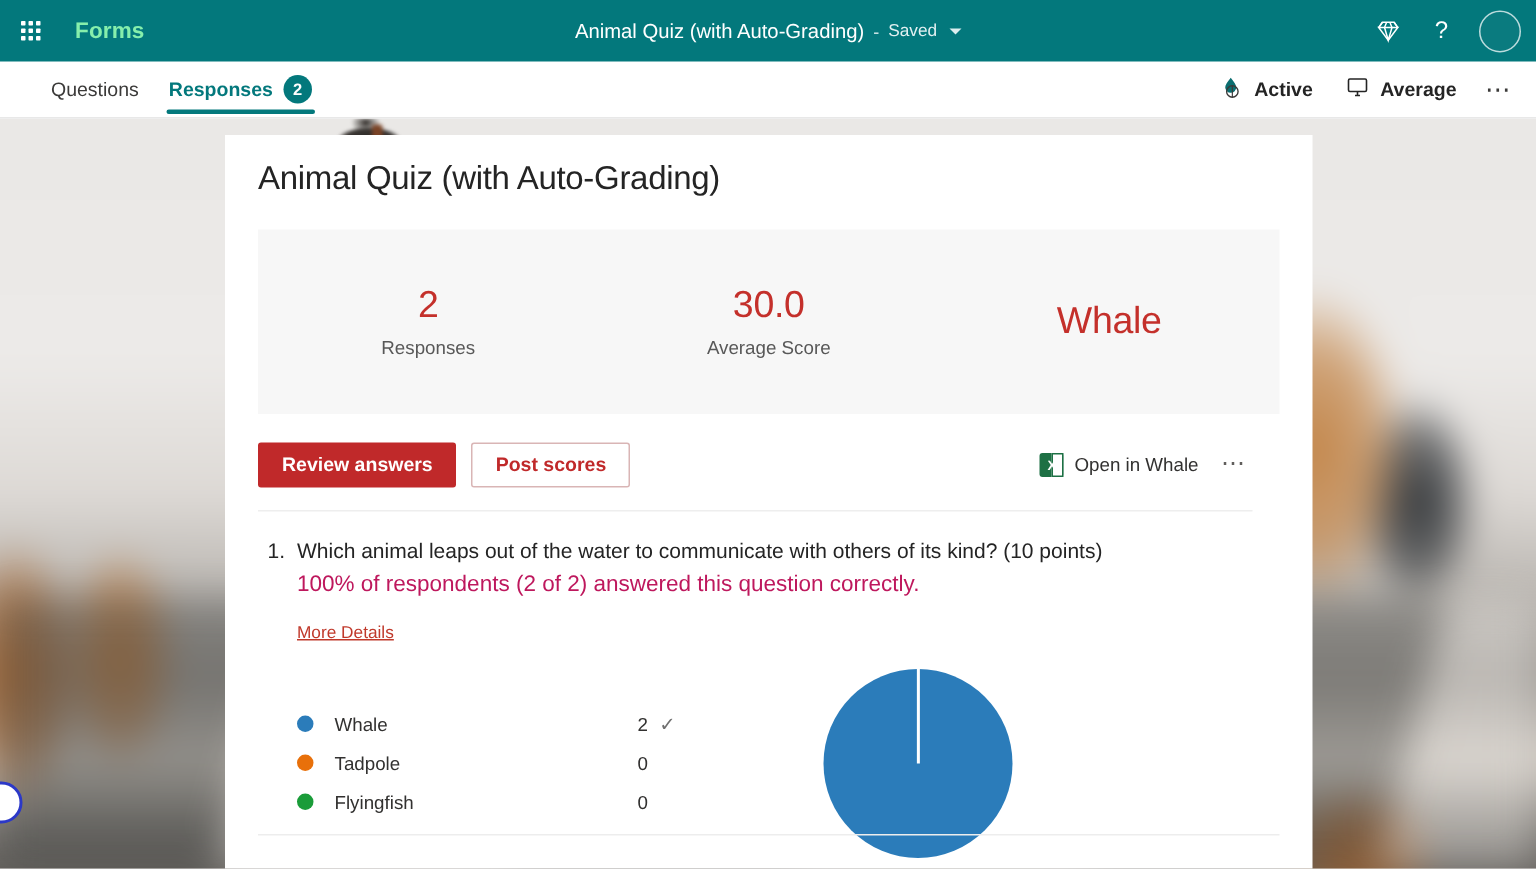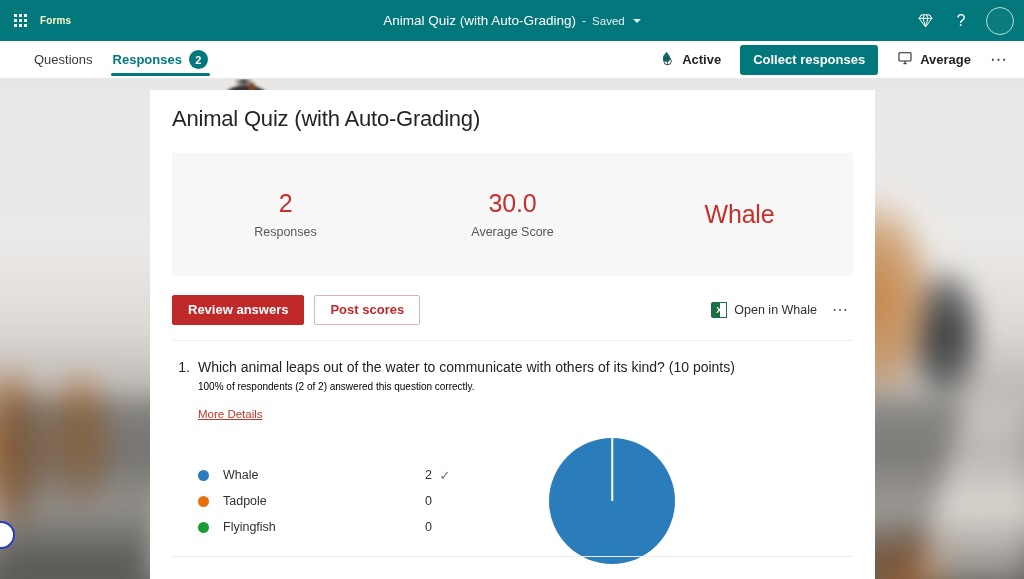--- a/index.html
+++ b/index.html
@@ -27,22 +27,22 @@
     cursor: pointer;
   }
   .waffle-grid {
     display: grid;
     grid-template-columns: repeat(3, 3px);
     grid-template-rows: repeat(3, 3px);
     gap: 2px;
   }
   .waffle-grid i { display:block; width:3px; height:3px; background:#ffffff; border-radius:0.5px; }
   .brand {
-    font-size: 10px; font-weight: 600; letter-spacing: .1px;
-    margin-left: 0; cursor: pointer; color:#fef9c3;
+    font-size: 15px; font-weight: 600; letter-spacing: .1px;
+    margin-left: 10px; cursor: pointer; color:#86efac;
   }
   .title-center {
     position: absolute; left: 0; right: 0;
     display: flex; align-items: center; justify-content: center;
     gap: 6px; pointer-events: none;
   }
   .title-center > * { pointer-events: auto; }
   .doc-title { font-size: 13.5px; color: #ffffff; }
   .doc-sep   { font-size: 12px; color: #d4e9ea; }
   .doc-saved { font-size: 11.5px; color: #e2f0f1; }
@@ -201,21 +201,21 @@
   }
   .stat { flex: 1; text-align: center; }
   .stat-value {
     font-size: 25px; color: #c4302b; font-weight: 400;
     line-height: 1.05; letter-spacing: -.2px;
   }
   .stat-label { font-size: 12.5px; color: #585858; margin-top: 9px; }
 
   
   .actions {
-    margin: 19px 22px 0 22px;
+    margin: 19px 40px 0 22px;
     height: 46px;
     display: flex; align-items: center;
     border-bottom: 1px solid #eeeeee;
     padding-bottom: 16px;
   }
   .btn-danger {
     background: #c0292a; color: #ffffff;
     border: 1px solid #c0292a;
     height: 30px; padding: 0 15px;
     font-size: 13px; font-weight: 600;
@@ -254,21 +254,21 @@
     display: flex; align-items: center; justify-content: center;
     color: #605e5c; font-size: 16px; cursor: pointer; line-height: 0;
   }
 
   
   .question { margin: 16px 22px 0 22px; }
   .q-head { display: flex; font-size: 14px; color: #242424; line-height: 1.45; }
   .q-num { width: 18px; flex: none; text-align: right; margin-right: 8px; color: #242424; }
   .q-text { }
   .q-sub {
-    font-size: 10px; color: #000000;
+    font-size: 15px; color: #be185d;
     margin: 2px 0 0 26px; line-height: 1.5;
   }
   .more-details {
     display: inline-block;
     margin: 14px 0 0 26px;
     font-size: 11.5px; color: #c0392b;
     text-decoration: underline; cursor: pointer;
   }
 
   
@@ -377,23 +377,20 @@
       <span>
         <svg width="17" height="17" viewBox="0 0 24 24">
           <path d="M12 2.5c3.2 4 5.2 6.6 5.2 9.1A5.2 5.2 0 0 1 12 16.8a5.2 5.2 0 0 1-5.2-5.2C6.8 9.1 8.8 6.5 12 2.5z" fill="#0b6e70"></path>
           <circle cx="13.5" cy="15.5" r="5.4" fill="none" stroke="#3b3a39" stroke-width="1.3"></circle>
           <path d="M13.5 10.1v10.8" stroke="#3b3a39" stroke-width="1.1"></path>
         </svg>
       </span>
       <span>Active</span>
     </div>
 
-    <div class="cmd-primary">
-      <span>Collect responses</span>
-    </div>
 
     <div class="cmd-item">
       <span>
         <svg width="16" height="16" viewBox="0 0 24 24" fill="none" stroke="#242424" stroke-width="1.6">
           <rect x="3" y="4" width="18" height="12.5" rx="1.4"></rect>
           <path d="M9.5 20.5h5"></path>
             <path d="M12 16.5v4"></path>
         </svg>
       </span>
       <span>Average</span>

